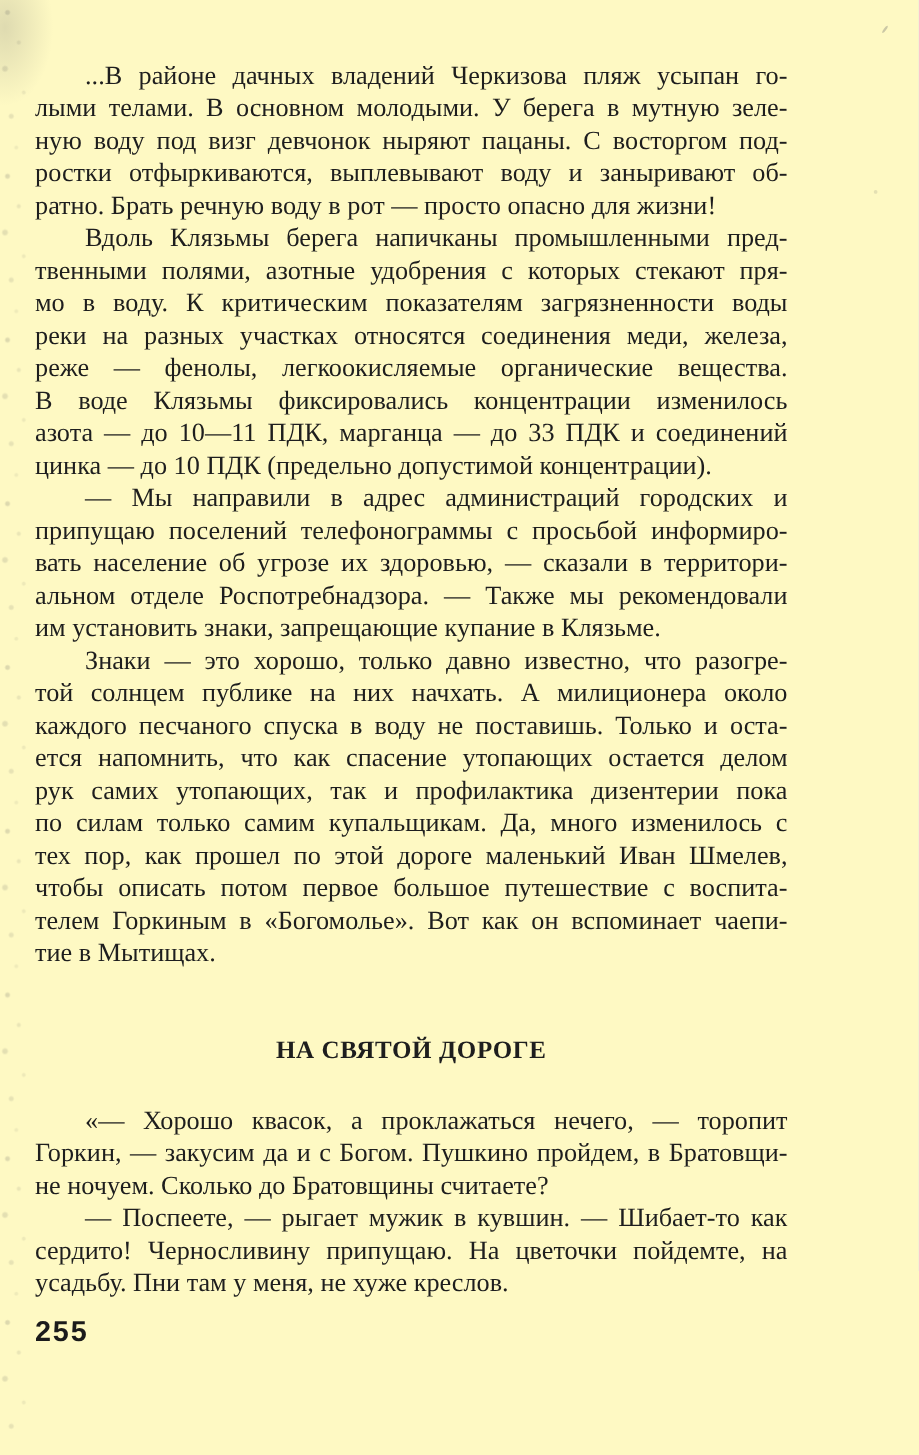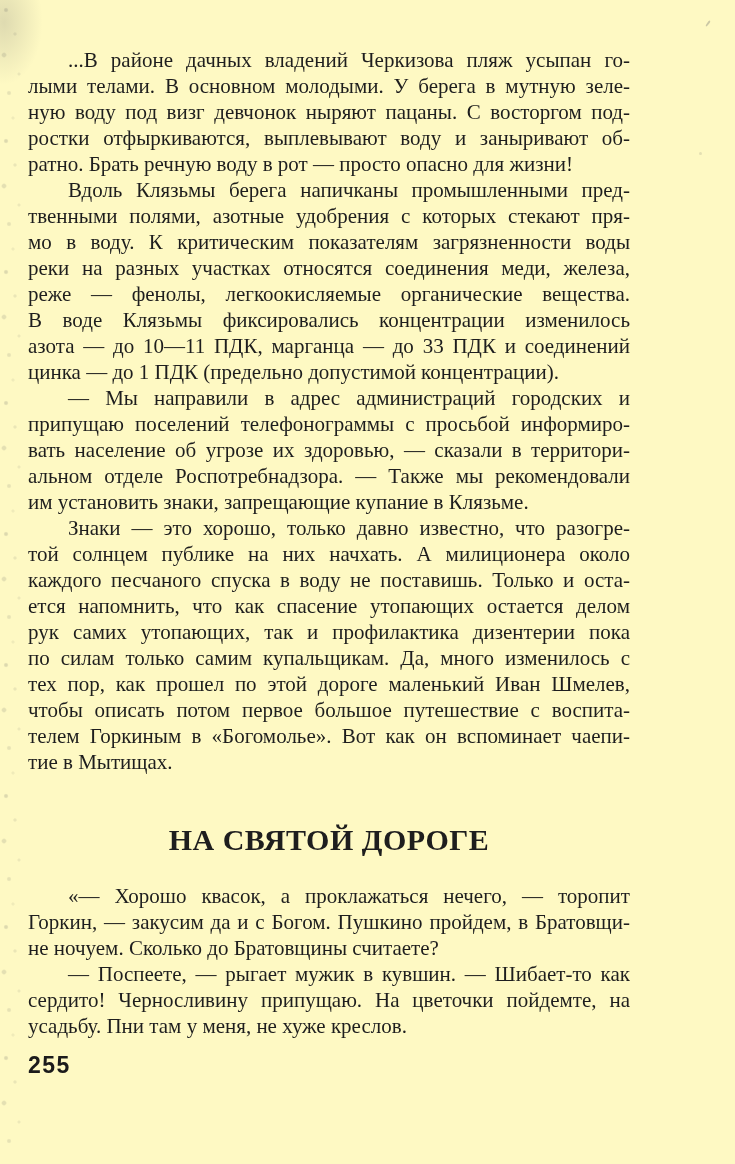--- a/index.html
+++ b/index.html
@@ -41,21 +41,21 @@
     text-align:justify;text-align-last:justify;
     white-space:normal;
   }
   .line.last{text-align-last:left;}
   .line.first{text-indent:40px;}
 
   .section-heading{
     margin:52px 0 30px 0;
     text-align:center;
     font-weight:bold;
-    font-size:30px;line-height:26px;
+    font-size:20px;line-height:26px;
     letter-spacing:.5px;
   }
   .page-number{
     margin-top:12px;
     font-family:"Liberation Sans", sans-serif;
     font-weight:700;
     font-size:23px;line-height:28px;
     letter-spacing:1.5px;
     color:#1b1b1b;
   }
@@ -79,21 +79,21 @@
           <div class="line last">ратно. Брать речную воду в рот — просто опасно для жизни!</div>
         </div>
         <div class="paragraph">
           <div class="line first">Вдоль Клязьмы берега напичканы промышленными пред-</div>
           <div class="line">твенными полями, азотные удобрения с которых стекают пря-</div>
           <div class="line">мо в воду. К критическим показателям загрязненности воды</div>
           <div class="line">реки на разных участках относятся соединения меди, железа,</div>
           <div class="line">реже — фенолы, легкоокисляемые органические вещества.</div>
           <div class="line">В воде Клязьмы фиксировались концентрации изменилось</div>
           <div class="line">азота — до 10—11 ПДК, марганца — до 33 ПДК и соединений</div>
-          <div class="line last">цинка — до 1 ПДК (предельно допустимой концентрации).</div>
+          <div class="line last">цинка — до 10 ПДК (предельно допустимой концентрации).</div>
         </div>
         <div class="paragraph">
           <div class="line first">— Мы направили в адрес администраций городских и</div>
           <div class="line">припущаю поселений телефонограммы с просьбой информиро-</div>
           <div class="line">вать население об угрозе их здоровью, — сказали в территори-</div>
           <div class="line">альном отделе Роспотребнадзора. — Также мы рекомендовали</div>
           <div class="line last">им установить знаки, запрещающие купание в Клязьме.</div>
         </div>
         <div class="paragraph">
           <div class="line first">Знаки — это хорошо, только давно известно, что разогре-</div>

